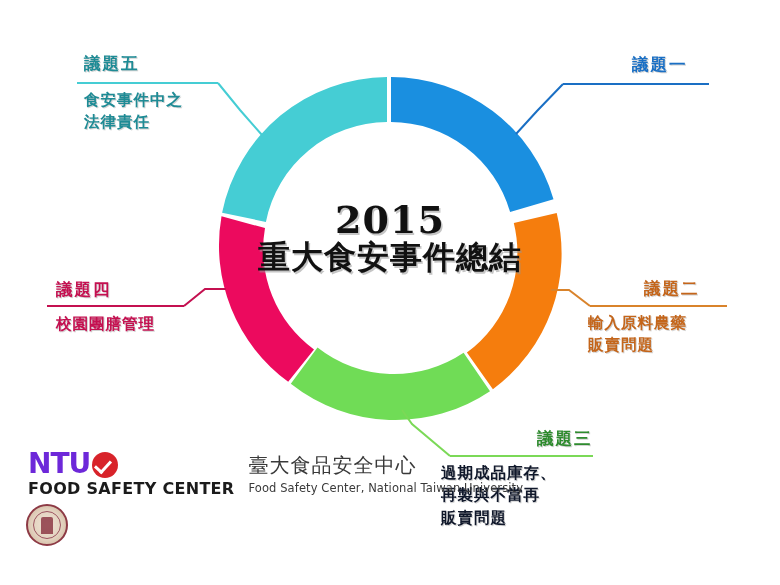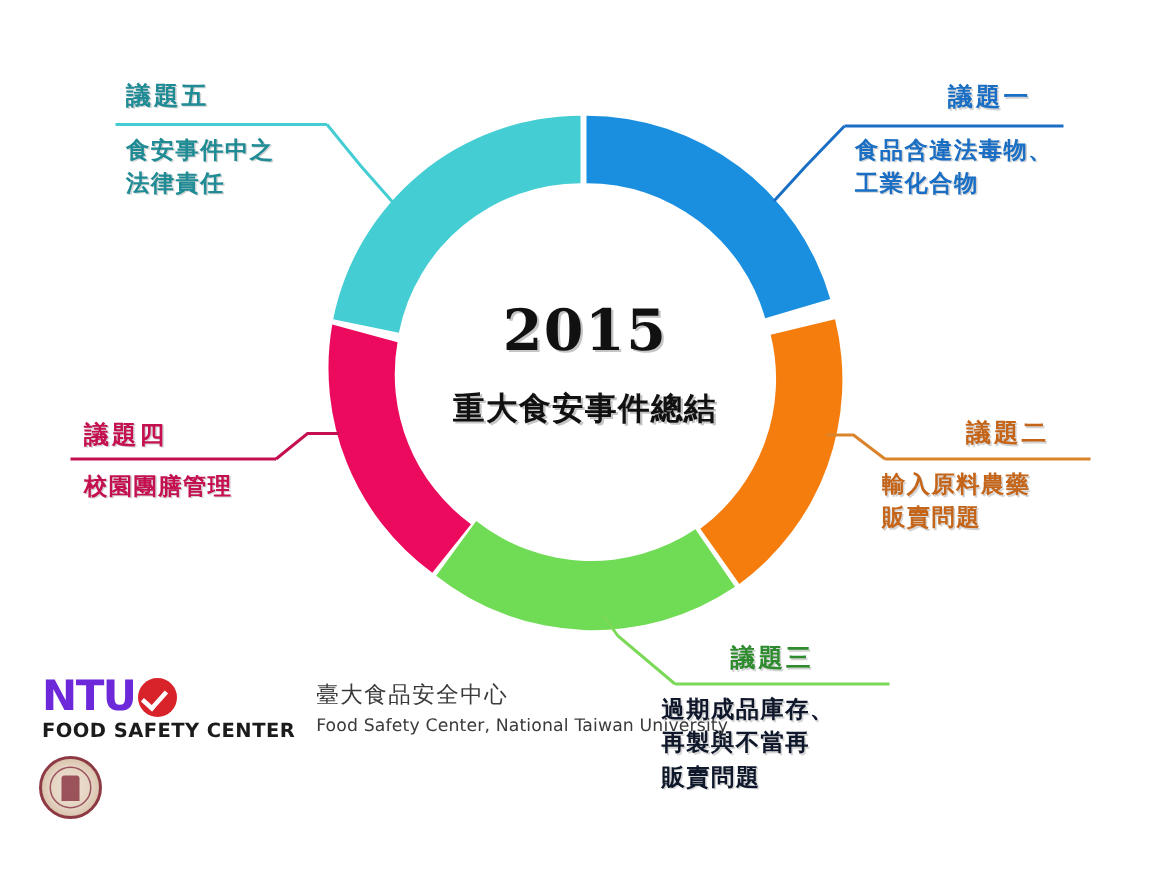--- a/index.html
+++ b/index.html
@@ -17,21 +17,21 @@
   .donut-svg{position:absolute;left:0;top:0;}
 
   
   .center-text{
     position:absolute;left:250px;top:200px;width:280px;
     text-align:center;color:#111111;
     font-family:"DejaVu Serif","Liberation Serif",serif;
     text-shadow:1.5px 1.5px 0 rgba(150,150,150,0.55);
   }
   .center-year{font-size:38px;font-weight:bold;letter-spacing:1px;line-height:1.05;}
-  .center-sub{font-size:21px;font-weight:bold;letter-spacing:1px;margin-top:20px;line-height:1.1;}
+  .center-sub{font-size:32px;font-weight:bold;letter-spacing:1px;margin-top:0;line-height:1.1;}
 
   
   .callout{position:absolute;}
   .callout .topic{
     font-family:"DejaVu Serif","Liberation Serif",serif;
     font-size:16.5px;font-weight:bold;letter-spacing:2px;
     white-space:nowrap;line-height:1.15;
     text-shadow:1px 1px 0 rgba(170,170,170,0.5);
   }
   .callout .desc{
@@ -47,21 +47,21 @@
   
   #callout-1{left:570px;top:56px;}      
   #callout-1 .topic{margin-left:62px;}
   #callout-1 .desc{margin-top:14px;}
 
   #callout-2{left:588px;top:280px;}     
   #callout-2 .topic{margin-left:56px;}
   #callout-2 .desc{margin-top:13px;}
 
   #callout-3{left:441px;top:430px;}     
-  #callout-3 .topic{margin-left:46px;}
+  #callout-3 .topic{margin-left:96px;}
   #callout-3 .desc{margin-top:13px;}
 
   #callout-4{left:56px;top:281px;}      
   #callout-4 .topic{margin-left:0px;}
   #callout-4 .desc{margin-top:13px;}
 
   #callout-5{left:84px;top:55px;}       
   #callout-5 .topic{margin-left:0px;}
   #callout-5 .desc{margin-top:15px;}
 
@@ -78,25 +78,25 @@
   }
   .ntu-check{
     display:inline-block;width:26px;height:26px;border-radius:50%;
     background:#D8232A;position:relative;vertical-align:-5px;margin-left:2px;
   }
   .ntu-check::after{
     content:"";position:absolute;left:6px;top:5px;width:7px;height:13px;
     border:solid #ffffff;border-width:0 3.2px 3.2px 0;transform:rotate(42deg);
   }
   .ntu-fsc{
-    font-size:13px;font-weight:bold;color:#1B1B1B;letter-spacing:0.3px;
+    font-size:16px;font-weight:bold;color:#1B1B1B;letter-spacing:0.3px;
     margin-top:3px;
   }
   .fsc-names{margin-left:14px;}
-  .fsc-zh{font-size:15px;color:#3A3A3A;letter-spacing:1px;line-height:1.25;}
+  .fsc-zh{font-size:20px;color:#3A3A3A;letter-spacing:1px;line-height:1.25;}
   .fsc-en{font-size:11.5px;color:#3A3A3A;letter-spacing:0.1px;margin-top:3px;}
 
   .logo-block2{position:absolute;left:26px;top:504px;}
   .seal{
     width:38px;height:38px;border-radius:50%;
     background:radial-gradient(circle at 50% 50%,#efe4d6 0%,#e3d2bf 55%,#c9ae93 100%);
     border:2px solid #8d3a45;position:relative;flex:0 0 auto;
   }
   .seal::before{
     content:"";position:absolute;left:5px;top:5px;right:5px;bottom:5px;
@@ -171,22 +171,20 @@
     </svg>
   </div>
 
   <div class="center-text">
     <div class="center-year">2015</div>
     <div class="center-sub">重大食安事件總結</div>
   </div>
 
   <div class="callout c-right" id="callout-1">
     <div class="topic" style="color:#1A6FC4">議題一</div>
-    <div class="desc" style="color:#1A6FC4">食品含違法毒物、
-工業化合物</div>
   </div>
 
   <div class="callout c-right" id="callout-2">
     <div class="topic" style="color:#C4651A">議題二</div>
     <div class="desc" style="color:#C4651A">輸入原料農藥
 販賣問題</div>
   </div>
 
   <div class="callout c-right" id="callout-3">
     <div class="topic" style="color:#2E8B2E">議題三</div>

